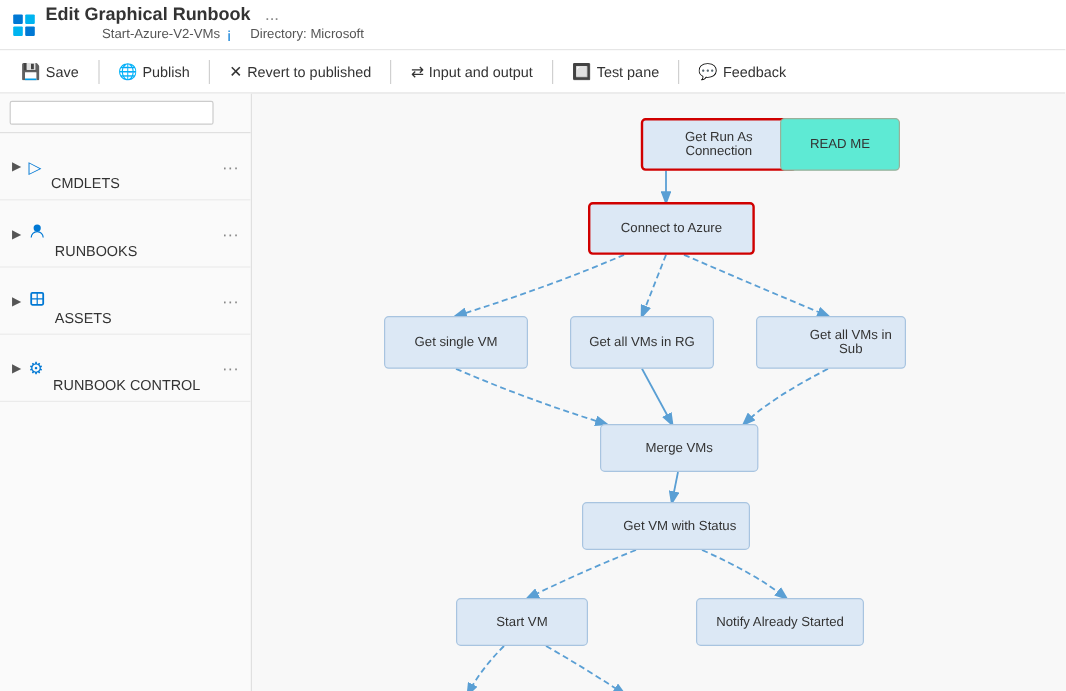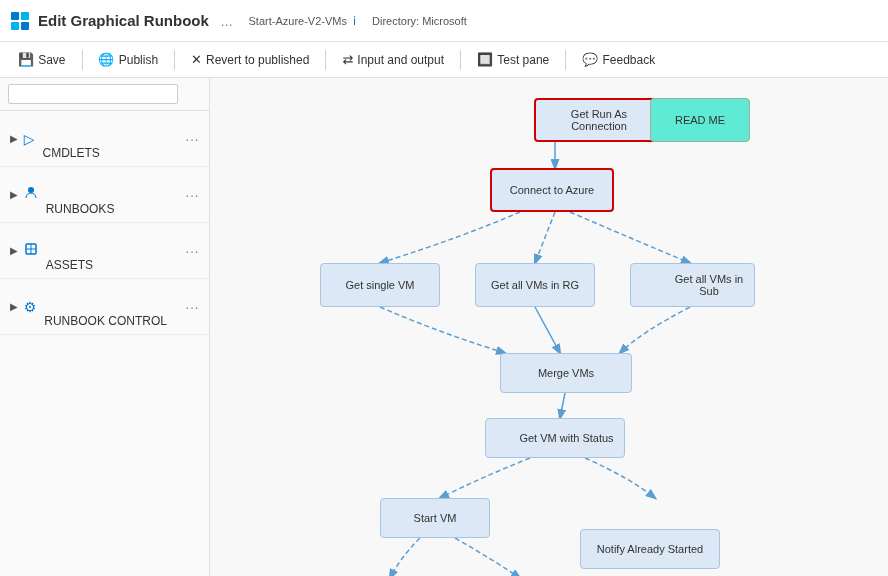--- a/index.html
+++ b/index.html
@@ -168,20 +168,21 @@
       fill: none;
       stroke: #5a9fd4;
       stroke-width: 1.5;
       stroke-dasharray: 5,3;
       marker-end: url(#arrowhead);
     }
 
     
     .title-row {
       display: flex;
+      flex-direction: column;
       justify-content: center;
     }
     .title-subtitle-row {
       display: flex;
       align-items: center;
       gap: 6px;
     }
   </style>
 </head>
 <body>
@@ -194,21 +195,21 @@
       <rect x="1" y="11" width="8" height="8" rx="1" fill="#00b4f0"></rect>
       <rect x="11" y="11" width="8" height="8" rx="1" fill="#0078d4"></rect>
     </svg>
   </div>
   <div class="title-row">
     <div style="display:flex;align-items:center;gap:6px;">
       <span class="title-text">Edit Graphical Runbook</span>
       <span class="title-ellipsis">...</span>
     </div>
     <div class="title-subtitle-row">
-      <span style="font-size:11px;color:#555;">Start-Azure-V2-VMs</span>
+      <span style="font-size:11px;color:#555;margin-left:47px;">Start-Azure-V2-VMs</span>
       <span class="info-icon">ℹ</span>
       <span style="font-size:11px;color:#555;padding-left:10px;">Directory: Microsoft</span>
     </div>
   </div>
 </div>
 
 <div class="toolbar">
   <button class="toolbar-btn">
     <span class="btn-icon">💾</span>
     <span>Save</span>
@@ -321,21 +322,21 @@
       </svg>
 
       <div class="flow-node selected" style="left:280px;top:20px;width:130px;height:44px;margin-left:44px;">
         <span>Get Run As Connection</span>
       </div>
 
       <div class="flow-node readme" style="left:440px;top:20px;width:100px;height:44px;">
         <span>READ ME</span>
       </div>
 
-      <div class="flow-node selected" style="left:280px;top:90px;width:124px;height:44px;">
+      <div class="flow-node selected" style="left:280px;top:90px;width:139px;height:44px;">
         <span>Connect to Azure</span>
       </div>
 
       <div class="flow-node" style="left:110px;top:185px;width:120px;height:44px;">
         <span>Get single VM</span>
       </div>
 
       <div class="flow-node" style="left:265px;top:185px;width:120px;height:44px;">
         <span>Get all VMs in RG</span>
       </div>
@@ -349,19 +350,19 @@
       </div>
 
       <div class="flow-node" style="left:275px;top:340px;width:140px;height:40px;padding-left:31px;">
         <span>Get VM with Status</span>
       </div>
 
       <div class="flow-node" style="left:170px;top:420px;width:110px;height:40px;">
         <span>Start VM</span>
       </div>
 
-      <div class="flow-node" style="left:370px;top:420px;width:140px;height:40px;margin-top:31px;">
+      <div class="flow-node" style="left:370px;top:420px;width:140px;height:40px;">
         <span>Notify Already Started</span>
       </div>
 
     </div>
   </div>
 </div>
 
 </body></html>

